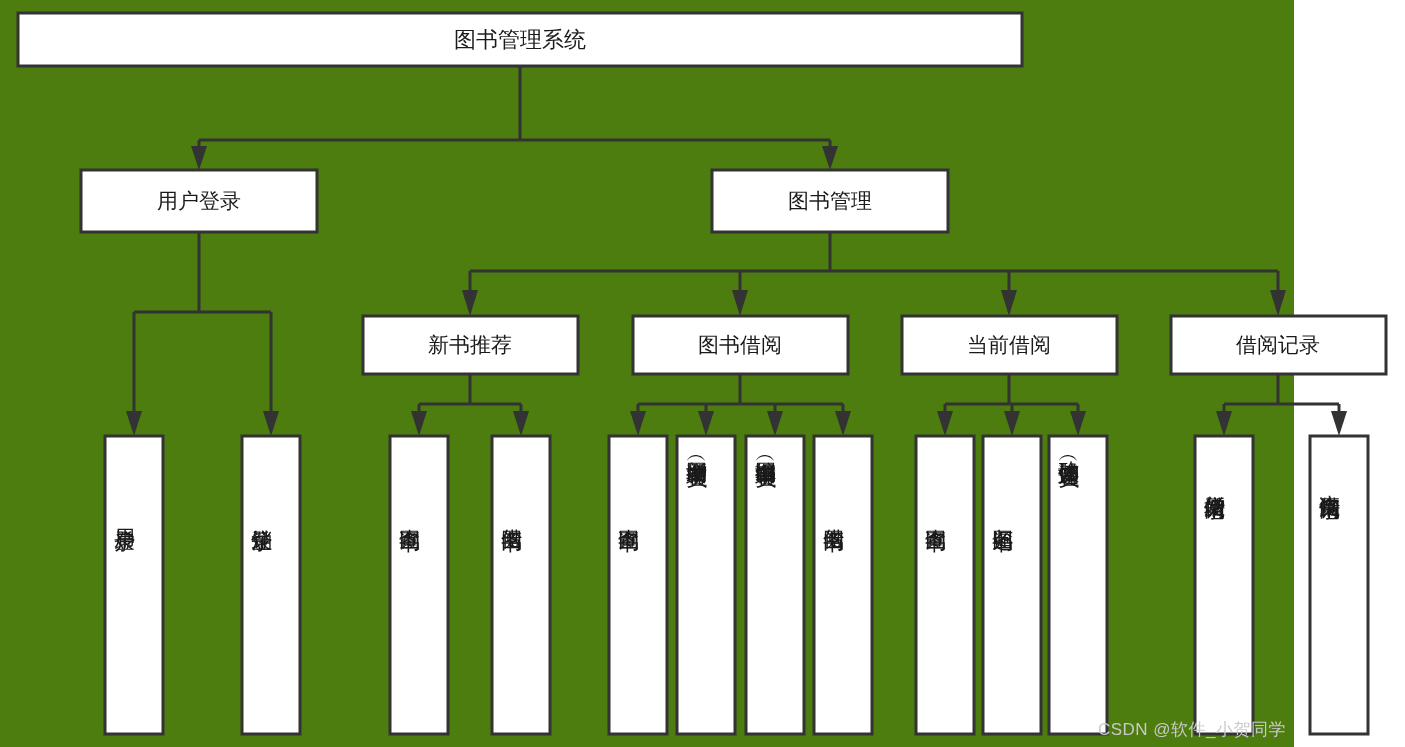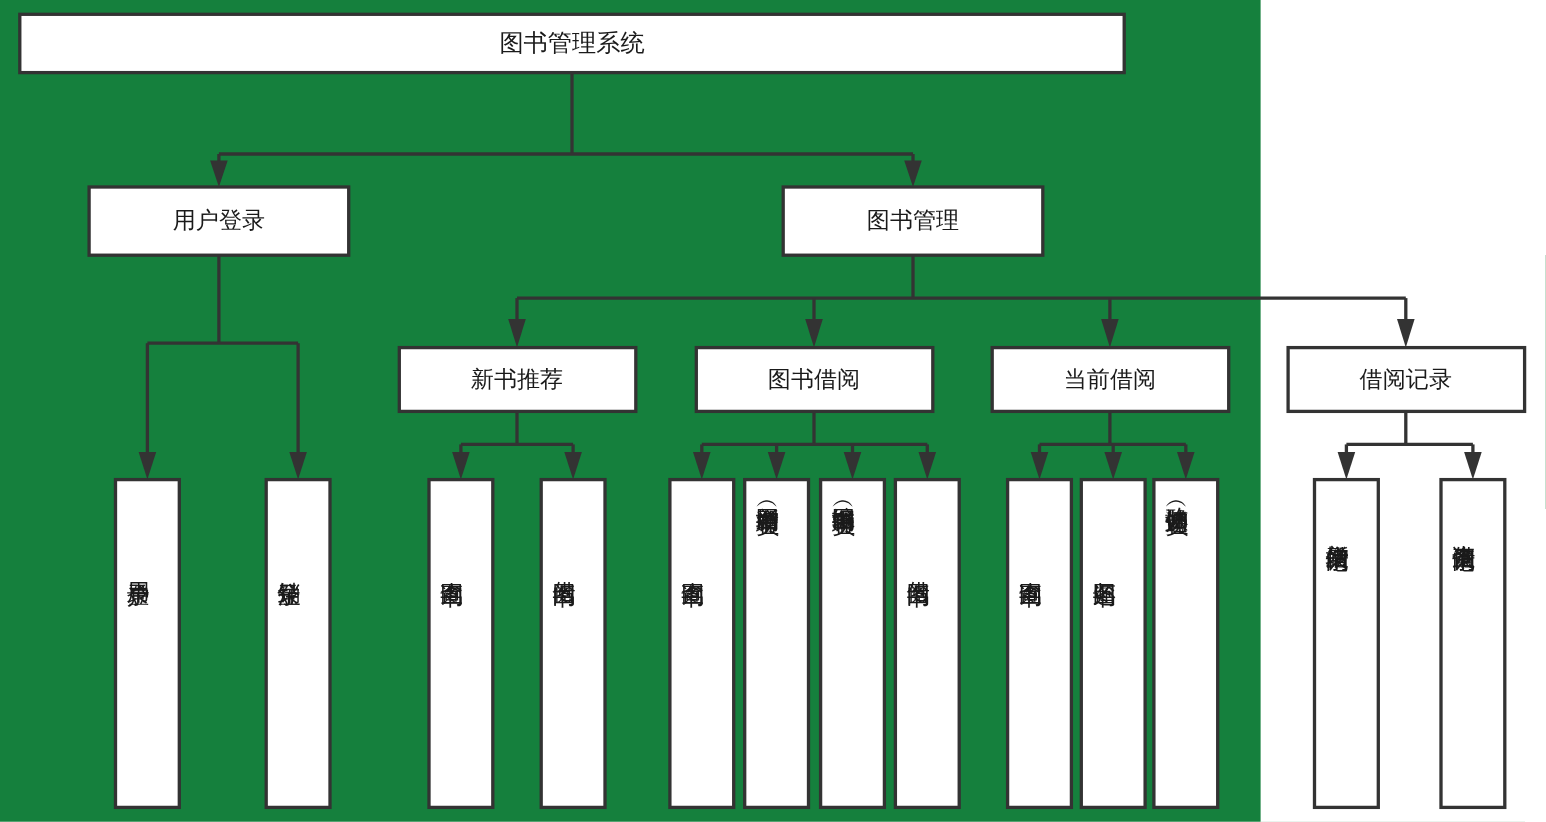--- a/index.html
+++ b/index.html
@@ -8,23 +8,23 @@
     background: #ffffff;
   }
   body {
     width: 1405px;
     height: 747px;
     font-family: "Liberation Sans", sans-serif;
     overflow: hidden;
   }
   #diagram-root {
     position: relative;
-    width: 1146px;
+    width: 1294px;
     height: 747px;
-    background: #15803d;
+    background: #4d7c0f;
   }
   svg.flow {
     position: absolute;
     top: 0;
     left: 0;
     width: 1405px;
     height: 747px;
   }
   .node-box {
     fill: #ffffff;
@@ -204,13 +204,14 @@
   <div class="vlabel" style="left:755px; top:444px;">编辑图书（管理员）</div>
   <div class="vlabel" style="left:823px; top:512px;">借阅图书</div>
 
   <div class="vlabel" style="left:925px; top:512px;">查询图书</div>
   <div class="vlabel" style="left:992px; top:512px;">归还图书</div>
   <div class="vlabel" style="left:1058px; top:444px;">确认归还（管理员）</div>
 
   <div class="vlabel" style="left:1204px; top:478px;">新增借阅记录</div>
   <div class="vlabel" style="left:1319px; top:478px;">查询借阅记录</div>
 
+  <div class="watermark">CSDN @软件_小贺同学</div>
 </div>
 
 </body></html>

